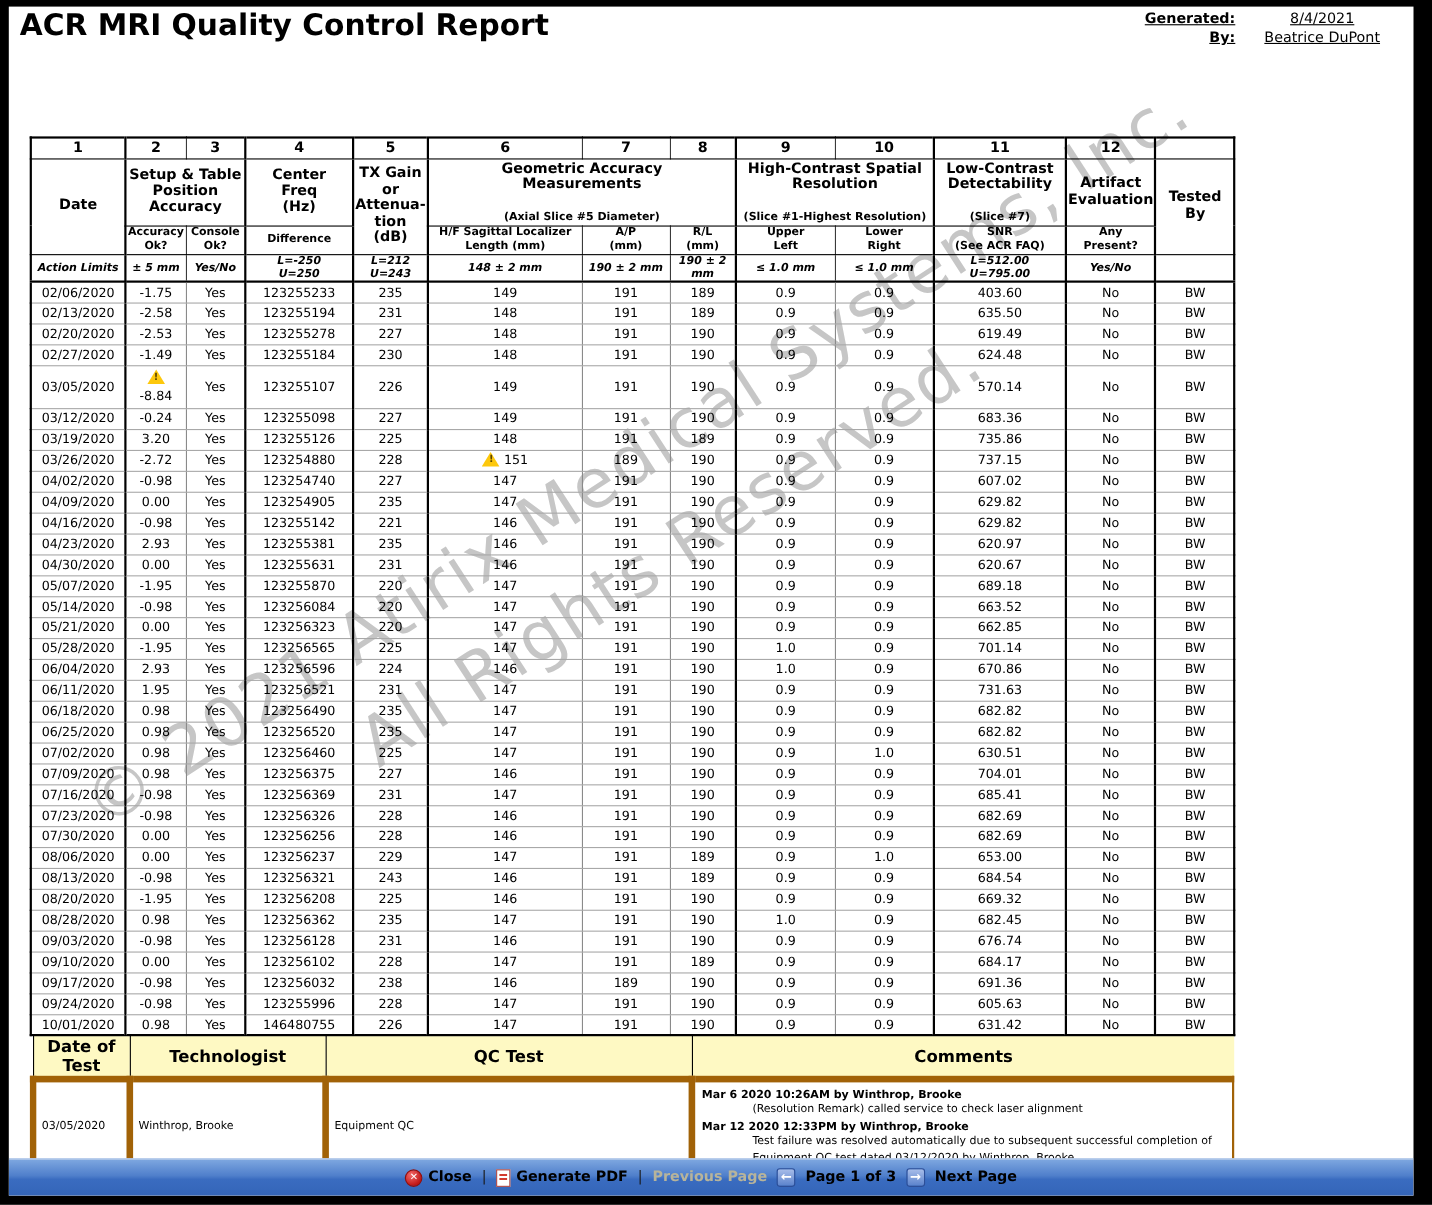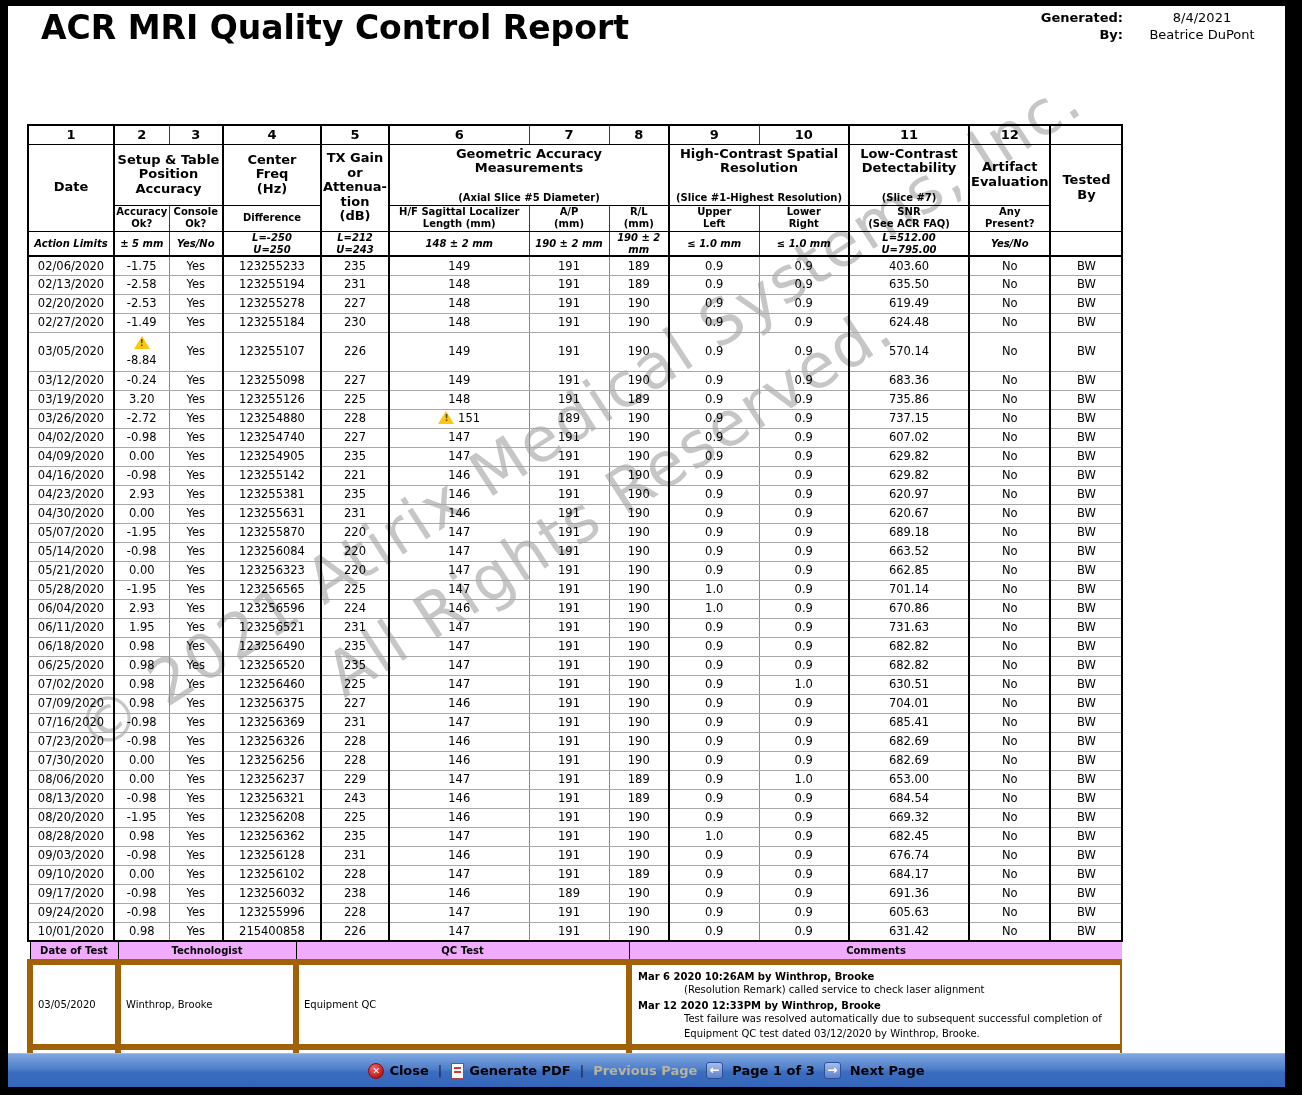--- a/index.html
+++ b/index.html
@@ -1,23 +1,23 @@
 <!DOCTYPE html>
 <html><head>
 <meta charset="utf-8">
 <style>
   * { margin:0; padding:0; box-sizing:border-box; }
   html,body { width:1302px; height:1095px; background:#000; font-family:"DejaVu Sans","Liberation Sans",sans-serif; }
   .frame { position:relative; width:1302px; height:1095px; background:#000; overflow:hidden; }
   .page  { position:absolute; left:8px; top:6px; width:1277px; height:1081px; background:#fff; overflow:hidden; }
 
   
-  .title { position:absolute; left:33px; top:2px; font-size:33px; font-weight:bold; color:#000; }
+  .title { position:absolute; left:10px; top:2px; font-size:27px; font-weight:bold; color:#000; }
   .info  { position:absolute; left:22px; top:38px; font-size:13px; font-weight:bold; color:#000; line-height:19px; }
-  .genblock { position:absolute; right:18px; top:4px; display:grid; grid-template-columns:auto 130px; column-gap:14px; row-gap:2px; font-size:13px; }
+  .genblock { position:absolute; right:18px; top:4px; display:grid; grid-template-columns:auto 130px; column-gap:14px; row-gap:2px; font-size:13px;text-decoration:underline; }
   .genblock .lbl { font-weight:bold; text-align:right; }
   .genblock .val { text-align:center; }
 
   
   .watermark { position:absolute; left:55px; top:700px; transform:rotate(-33deg); transform-origin:left top;
                white-space:nowrap; color:#c6c6c6; font-size:62px; letter-spacing:2px; z-index:0; pointer-events:none; }
   .wm-line2 { margin-left:240px; margin-top:16px; }
 
   
   .qc { position:absolute; left:19px; top:118px; border-collapse:collapse; border:2px solid #000; table-layout:fixed; z-index:1; background:transparent; }
@@ -36,21 +36,21 @@
 
   .warn-icon { display:inline-block; position:relative; width:0; height:0;
                border-left:8px solid transparent; border-right:8px solid transparent;
                border-bottom:13px solid #fdc80c; vertical-align:-2px; }
   .warn-ex { position:absolute; left:-2px; top:2px; font-size:9px; line-height:11px; font-weight:bold; color:#5c4500; }
   td.warn-above { line-height:14px; padding:2px 0; }
 
   
   .cwrap { position:absolute; left:19px; top:935px; width:1095px; height:112px; overflow:hidden; z-index:1; }
   .ct { border-collapse:collapse; border:1px solid #000; table-layout:fixed; width:1093px; }
-  .ct th { background:#f0abfc; font-size:10px; font-weight:bold; height:20px; border:1px solid #000; text-align:center; }
+  .ct th { background:#fef9c3; font-size:15px; font-weight:bold; height:20px; border:1px solid #000; text-align:center; }
   .ct td { border:6px solid #a16207; font-size:10px; vertical-align:middle; padding:2px 5px; }
   .ct td.comments-cell { vertical-align:top; padding:3px 6px; }
   .cm-head { font-weight:bold; margin-top:3px; }
   .cm-body { line-height:15px;margin-left:46px; }
   .ct .empty-row td { height:14px; }
 
   
   .toolbar { position:absolute; left:0; top:1047px; width:1277px; height:34px;
              background:linear-gradient(#7ea7e0 0%, #4f7fcb 45%, #3a6cc0 55%, #3465b8 100%);
              border-top:1px solid #9db9e4; display:flex; align-items:center; justify-content:center; gap:9px;
@@ -692,21 +692,21 @@
             <td class="bR1">0.9</td>
             <td class="bR2">0.9</td>
             <td class="bR2">605.63</td>
             <td class="bR2">No</td>
             <td>BW</td>
           </tr>
           <tr>
             <td class="bR2">10/01/2020</td>
             <td class="bR1">0.98</td>
             <td class="bR2">Yes</td>
-            <td class="bR2">215400858</td>
+            <td class="bR2">146480755</td>
             <td class="bR2">226</td>
             <td class="bR1">147</td>
             <td class="bR1">191</td>
             <td class="bR2">190</td>
             <td class="bR1">0.9</td>
             <td class="bR2">0.9</td>
             <td class="bR2">631.42</td>
             <td class="bR2">No</td>
             <td>BW</td>
           </tr>

